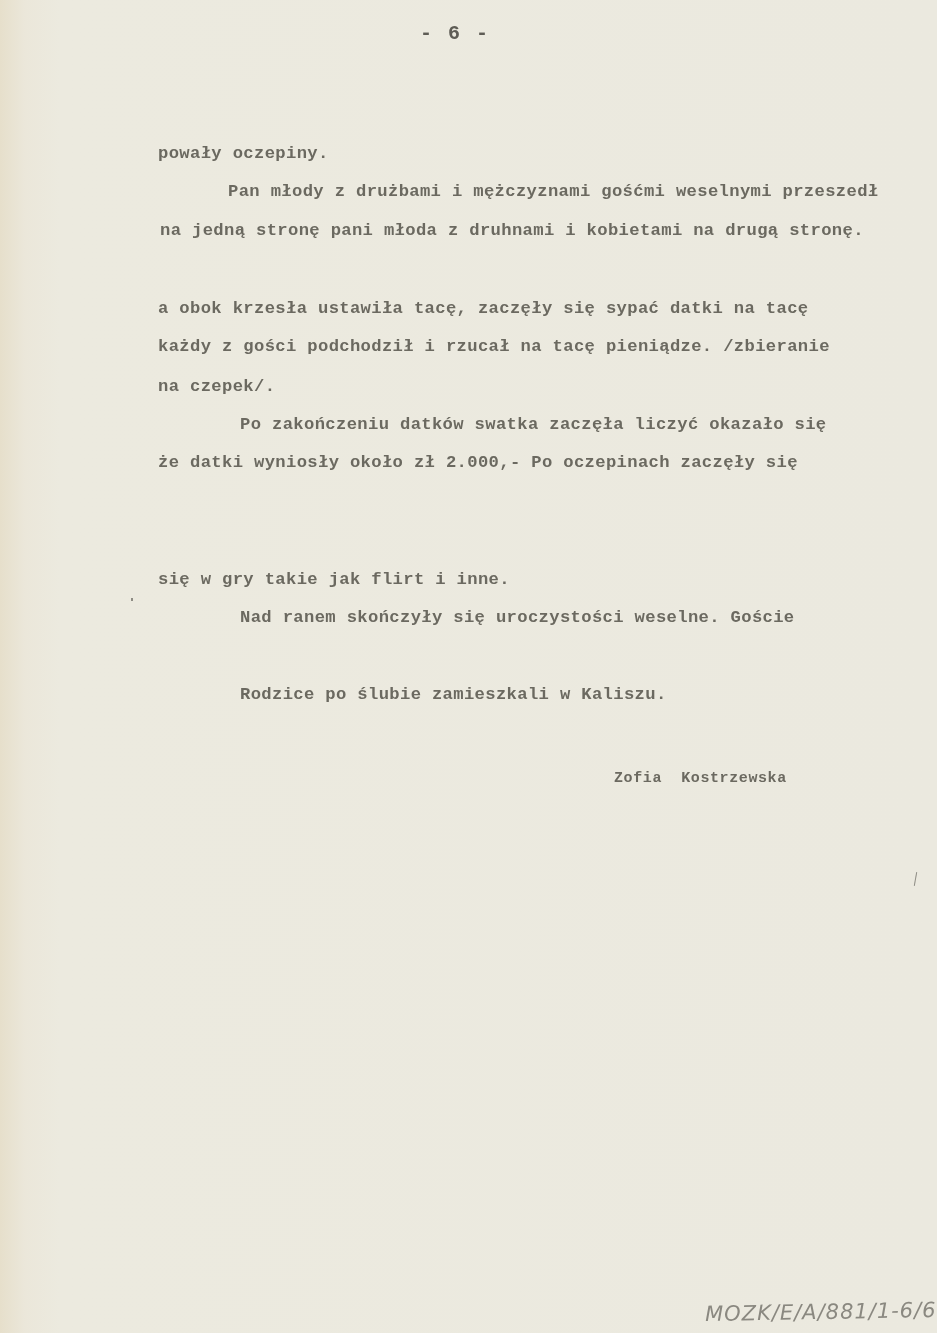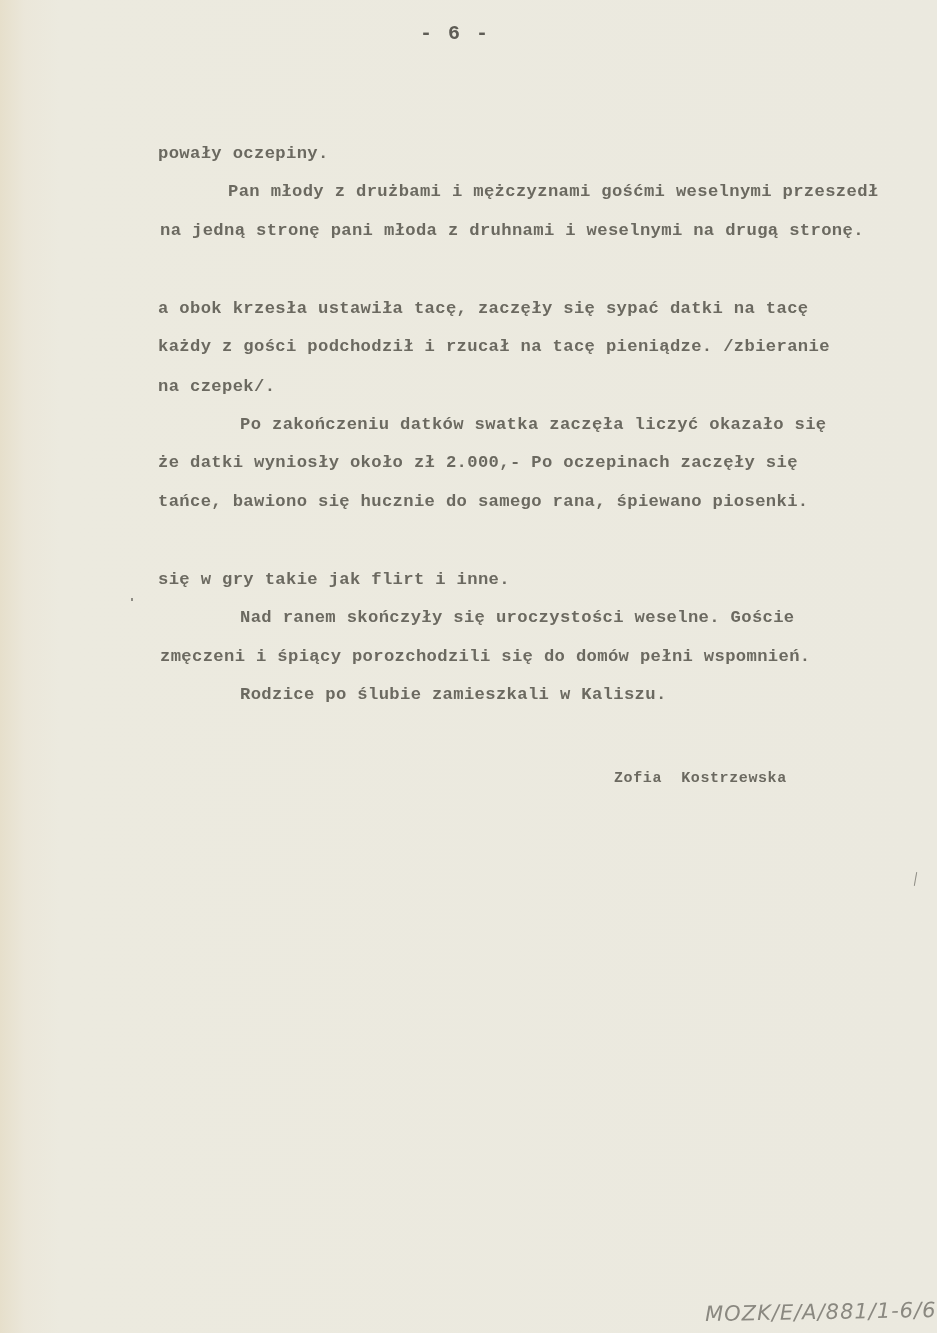--- a/index.html
+++ b/index.html
@@ -63,30 +63,28 @@
   </style>
 </head>
 <body>
 
 <div class="page">
 
   <div class="pagenum">- 6 -</div>
 
   <div class="line" style="left:158px; top:144px;">powały oczepiny.</div>
   <div class="line" style="left:228px; top:182px;">Pan młody z drużbami i mężczyznami gośćmi weselnymi przeszedł</div>
-  <div class="line" style="left:160px; top:221px;">na jedną stronę pani młoda z druhnami i weselnymi na drugą stronę.</div>
+  <div class="line" style="left:160px; top:221px;">na jedną stronę pani młoda z druhnami i kobietami na drugą stronę.</div>
   <div class="line" style="left:158px; top:299px;">a obok krzesła ustawiła tacę, zaczęły się sypać datki na tacę</div>
   <div class="line" style="left:158px; top:337px;">każdy z gości podchodził i rzucał na tacę pieniądze. /zbieranie</div>
   <div class="line" style="left:158px; top:377px;">na czepek/.</div>
   <div class="line" style="left:240px; top:415px;">Po zakończeniu datków swatka zaczęła liczyć okazało się</div>
   <div class="line" style="left:158px; top:453px;">że datki wyniosły około zł 2.000,- Po oczepinach zaczęły się</div>
-  <div class="line" style="left:158px; top:492px;">tańce, bawiono się hucznie do samego rana, śpiewano piosenki.</div>
   <div class="line" style="left:158px; top:570px;">się w gry takie jak flirt i inne.</div>
   <div class="line" style="left:240px; top:608px;">Nad ranem skończyły się uroczystości weselne. Goście</div>
-  <div class="line" style="left:160px; top:647px;">zmęczeni i śpiący porozchodzili się do domów pełni wspomnień.</div>
   <div class="line" style="left:240px; top:685px;">Rodzice po ślubie zamieszkali w Kaliszu.</div>
 
   <div class="signature">Zofia  Kostrzewska</div>
 
   <div class="archive-ref">MOZK/E/A/881/1-6/6</div>
 
   <div class="mark" style="left:131px; top:598px; width:2px; height:3px;"></div>
   <div class="mark" style="left:915px; top:872px; width:1px; height:14px; transform:rotate(10deg);"></div>
 </div>
 

